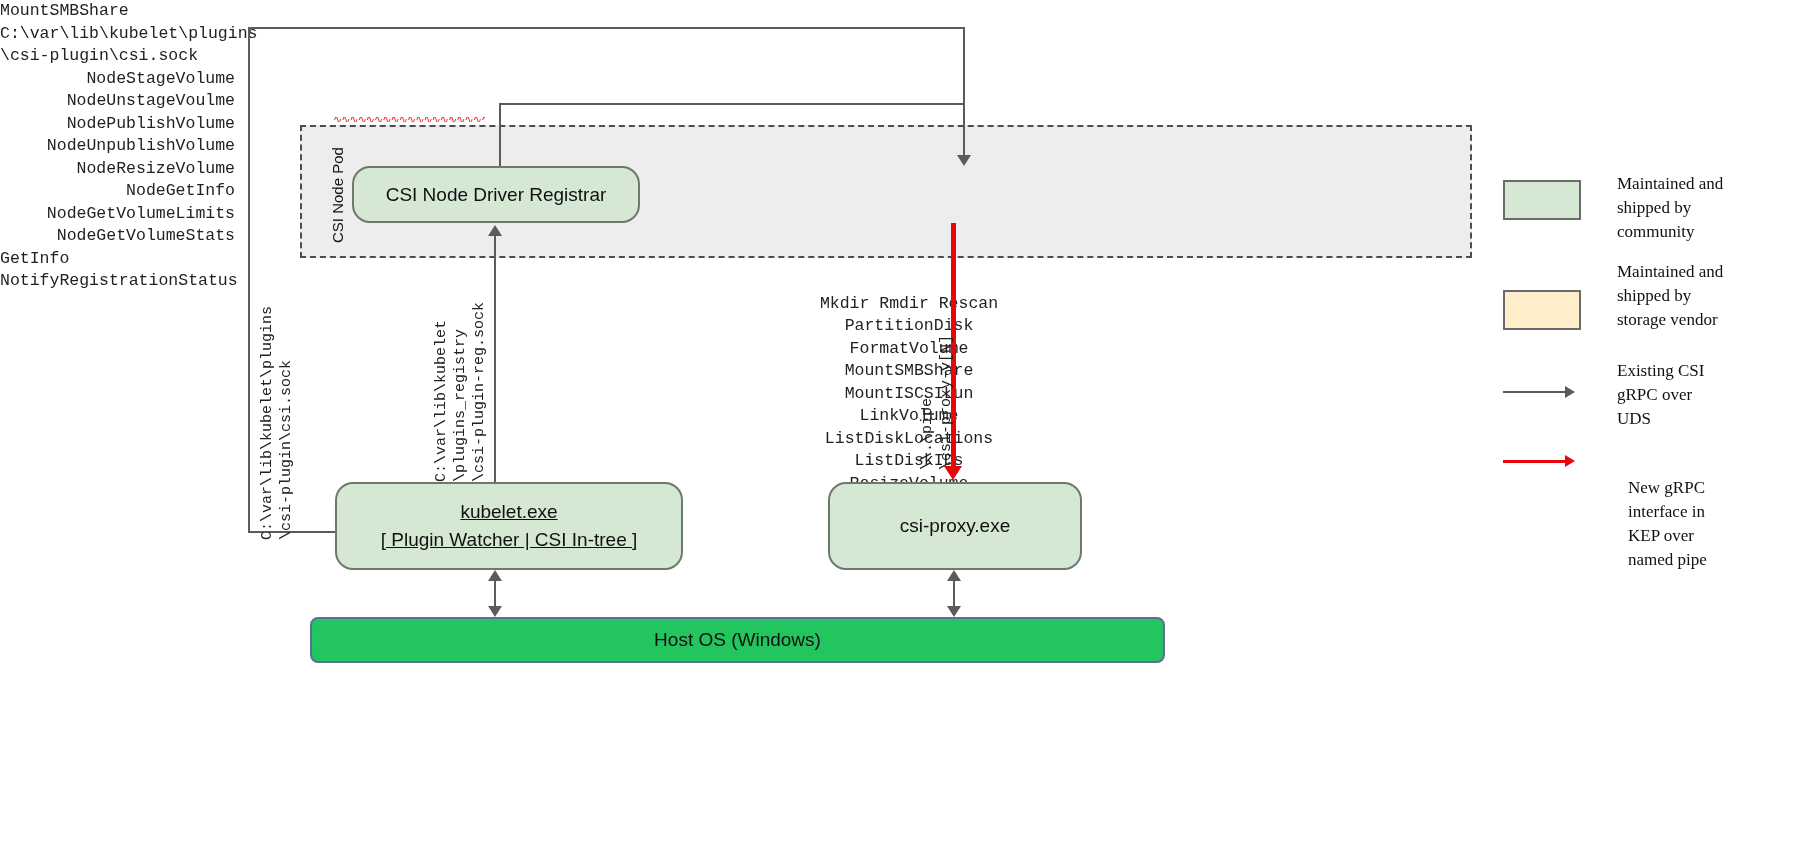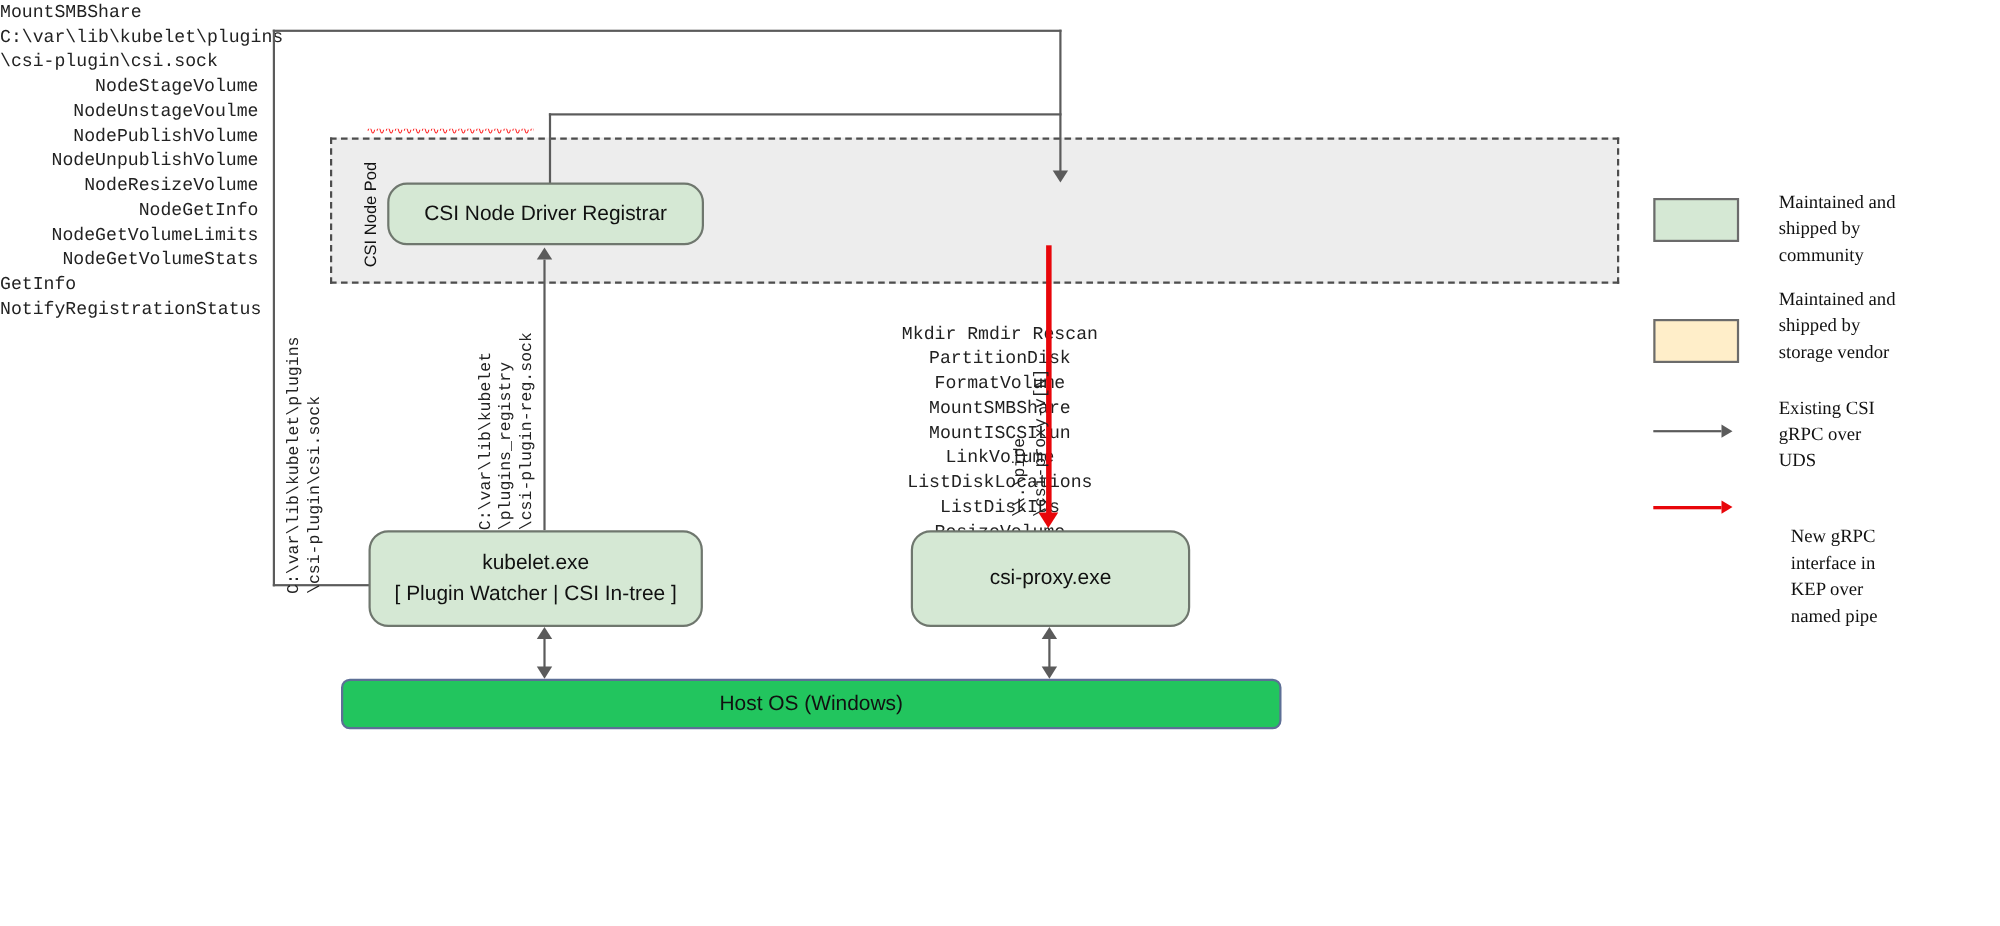--- a/index.html
+++ b/index.html
@@ -132,21 +132,21 @@
   <div class="mono mono-l" style="left: 970px; top: 265px; white-space: pre; text-align: center;">Mkdir Rmdir Rescan
 PartitionDisk
 FormatVolume
 MountSMBShare
 MountISCSILun
 LinkVolume
 ListDiskLocations
 ListDiskIDs
 ResizeVolume</div>
 
-  <div class="node-box green" style="left:335px;top:482px;width:304px;height:88px;">
+  <div class="node-box green" style="left:335px;top:482px;width:348px;height:88px;text-decoration:underline;">
     <span>kubelet.exe</span>
     <span>[ Plugin Watcher | CSI In-tree ]</span>
   </div>
 
   <div class="node-box green" style="left:828px;top:482px;width:254px;height:88px;">
     <span>csi-proxy.exe</span>
   </div>
 
   <div class="ln ln-v" style="left:494px;top:580px;height:30px;"></div>
   <div class="ah ah-up" style="left:488px;top:570px;"></div>

